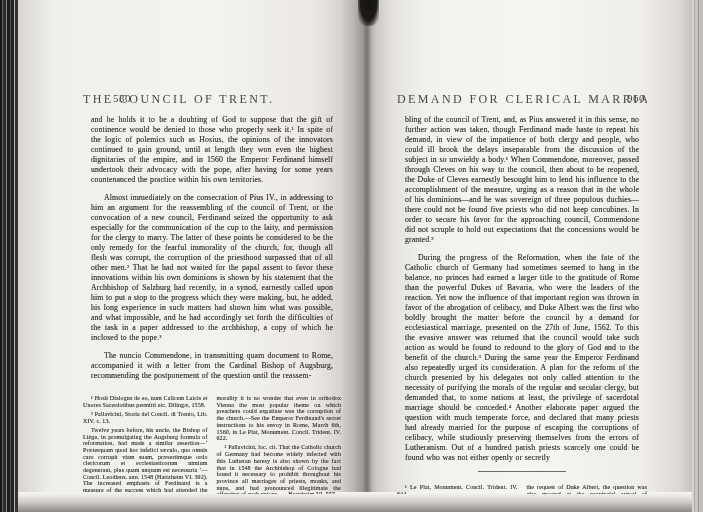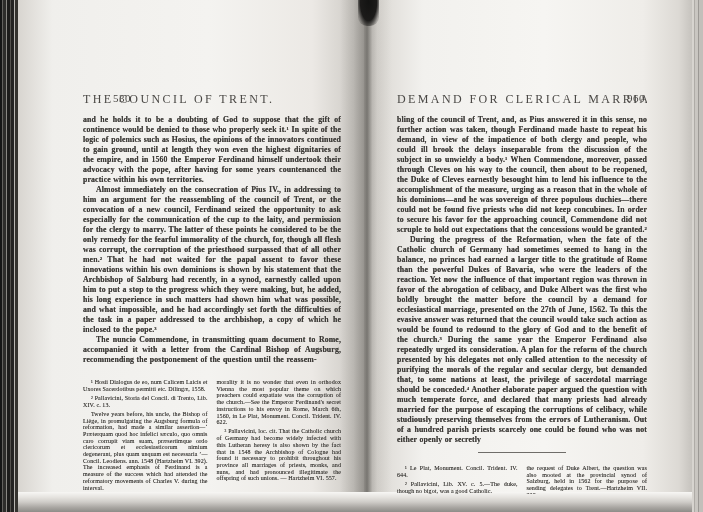--- a/index.html
+++ b/index.html
@@ -47,25 +47,24 @@
   .content-right{left:397px;width:250px;height:442px;overflow:hidden;}
   .pagehead{position:relative;height:14px;margin-bottom:9px;}
   .runhead{
     display:block;text-align:left;font-size:12px;letter-spacing:2.4px;
     color:#4a4845;white-space:nowrap;margin-top:40px;
   }
   .pagenum{position:absolute;top:0;font-size:11px;color:#4a4845;letter-spacing:.5px;padding-left:28px;}
   .pagenum-left{left:2px;}
   .pagenum-right{right:2px;}
   .body p{
-    margin:0;font-size:7.8px;line-height:10px;text-align:justify;
+    margin:8px;font-size:7.8px;line-height:10px;text-align:justify;
     letter-spacing:.12px;word-spacing:.4px;
     text-indent:13px;
     text-shadow:0 0 .45px rgba(70,68,64,.75);
-    font-weight:bold;
   }
   .body p:first-child{text-indent:0;}
   .fnrule{width:88px;margin:7px auto 5px auto;border-top:1px solid #6f6d69;height:0;}
   .footnotes{display:flex;gap:9px;margin-top:12px;}
   .footnotes.no-rule{margin-top:14px;}
   .fncol{flex:1;min-width:0;}
   .fn{
     margin:0;font-size:6px;line-height:6.7px;text-align:justify;
     letter-spacing:.1px;text-indent:8px;
     text-shadow:0 0 .4px rgba(70,68,64,.7);

